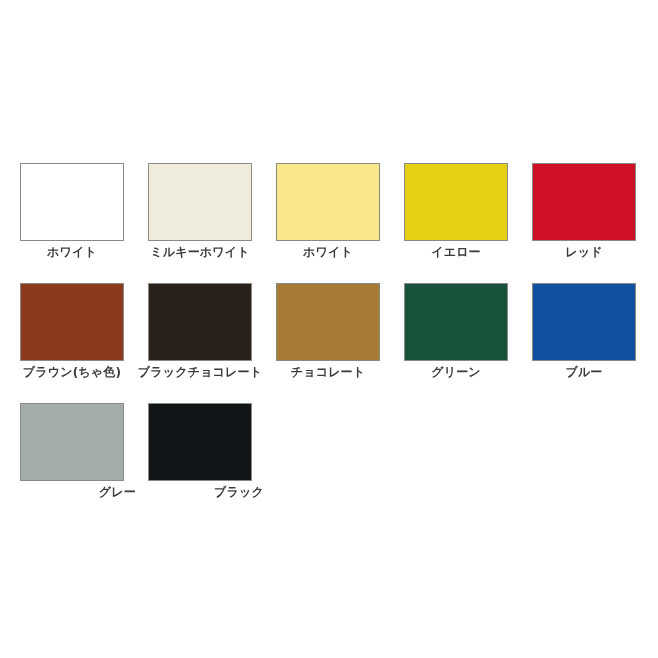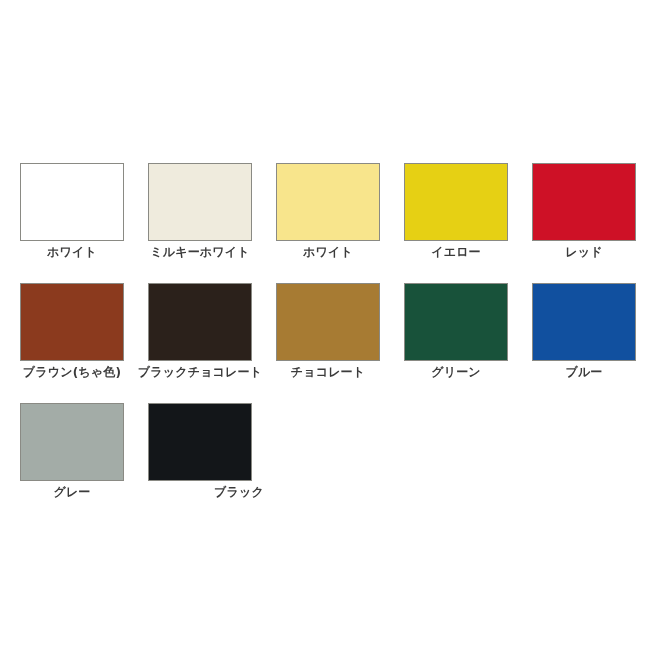--- a/index.html
+++ b/index.html
@@ -99,20 +99,20 @@
       <div class="swatch-cell">
         <div class="swatch-chip" style="background-color: rgb(24, 82, 58); border-color: rgb(138, 138, 132);"></div>
         <div class="swatch-label" style="color: rgb(59, 59, 59);">グリーン</div>
       </div>
       <div class="swatch-cell">
         <div class="swatch-chip" style="background-color: rgb(17, 80, 159); border-color: rgb(138, 138, 132);"></div>
         <div class="swatch-label" style="color: rgb(59, 59, 59);">ブルー</div>
       </div>
       <div class="swatch-cell">
         <div class="swatch-chip" style="background-color: rgb(163, 172, 167); border-color: rgb(138, 138, 132);"></div>
-        <div class="swatch-label" style="color: rgb(59, 59, 59);">グレー</div>
+        <div class="swatch-label" style="color: rgb(59, 59, 59); text-align: right;">グレー</div>
       </div>
       <div class="swatch-cell">
         <div class="swatch-chip" style="background-color: rgb(19, 22, 25); border-color: rgb(138, 138, 132);"></div>
         <div class="swatch-label" style="color: rgb(59, 59, 59); text-align: right;">ブラック</div>
       </div>
     </div>
 </div>
 
 </body></html>

